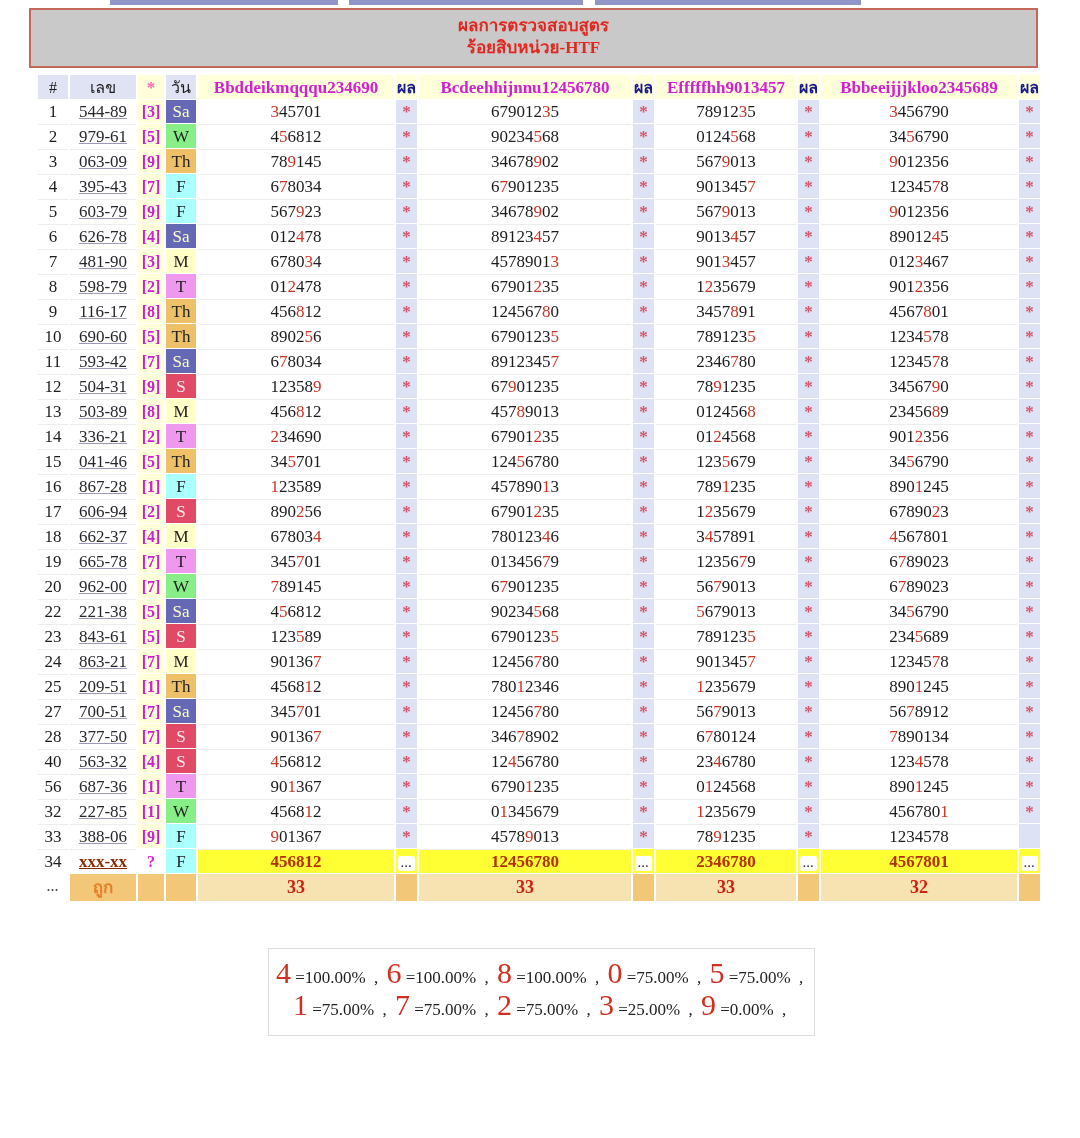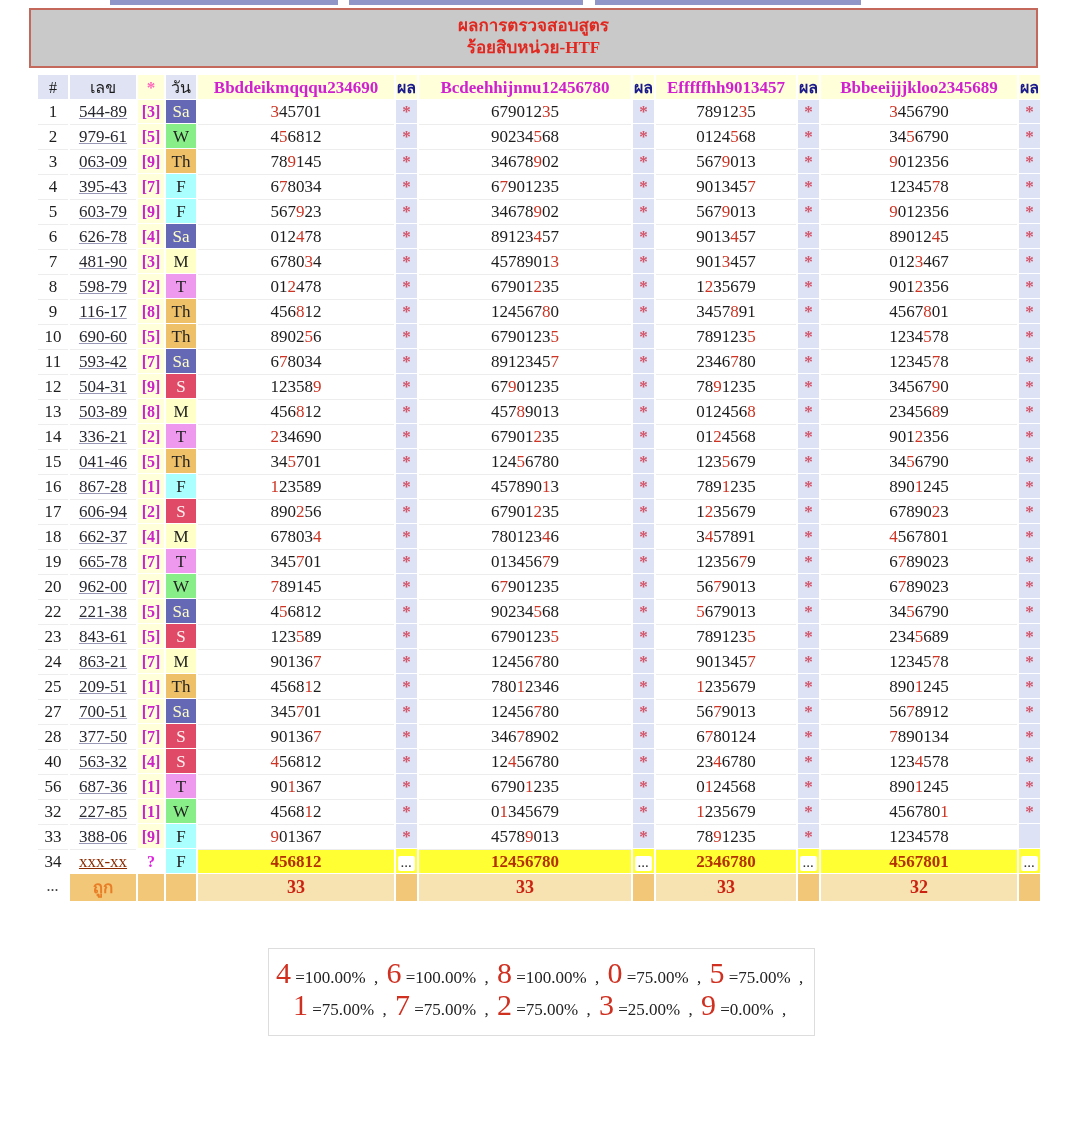--- a/index.html
+++ b/index.html
@@ -19,21 +19,21 @@
   td.c-idx,td.c-num,td.c-f{background:#fff;border-top:1px solid #ededed;}
   tr.first td.c-idx,tr.first td.c-num,tr.first td.c-f{border-top:none;}
   td.c-star{background:#ffffd9;color:#cc22cc;font-weight:bold;font-size:16px;}
   td.c-res{background:#dde2f5;color:#d4556a;font-weight:bold;}
   td.c-day{font-size:17px;}
   a.numlink{color:#26262e;text-decoration:underline;text-decoration-color:#9a9ab8;cursor:pointer;}
   .hl{color:#cc3322;}
   tr.nextrow td.c-f{background:#ffff33;color:#b33000;font-weight:bold;}
   tr.nextrow td.c-res{background:#ffff33;}
   tr.nextrow td.c-star{background:#ffffff;color:#e020e0;font-weight:bold;}
-  tr.nextrow a.numlink{color:#8a2a00;font-weight:normal;text-decoration-color:#8a2a00;}
+  tr.nextrow a.numlink{color:#8a2a00;font-weight:bold;text-decoration-color:#8a2a00;}
   .minibox{display:inline-block;background:#fff;color:#333;font-size:11px;line-height:13px;
     padding:1px 3px;border-radius:2px;font-weight:bold;letter-spacing:1px;}
   tfoot td{height:27px;line-height:27px;background:#f2c878;}
   tfoot td.f-dots{background:#fff;color:#444;font-size:12px;font-weight:bold;letter-spacing:1px;}
   tfoot td.f-label{color:#e87f28;font-weight:bold;font-size:17px;}
   tfoot td.f-count{background:#f7e3b2;color:#cc2211;font-weight:bold;font-size:18px;}
   .summarybox{margin:46px 0 0 268px;width:545px;background:#fff;border:1px solid #ddd;
     padding:10px 0 12px 0;text-align:center;}
   .sumline{line-height:27px;white-space:nowrap;}
   .sumdigit{color:#d03020;font-size:30px;font-family:"Liberation Serif",serif;}

